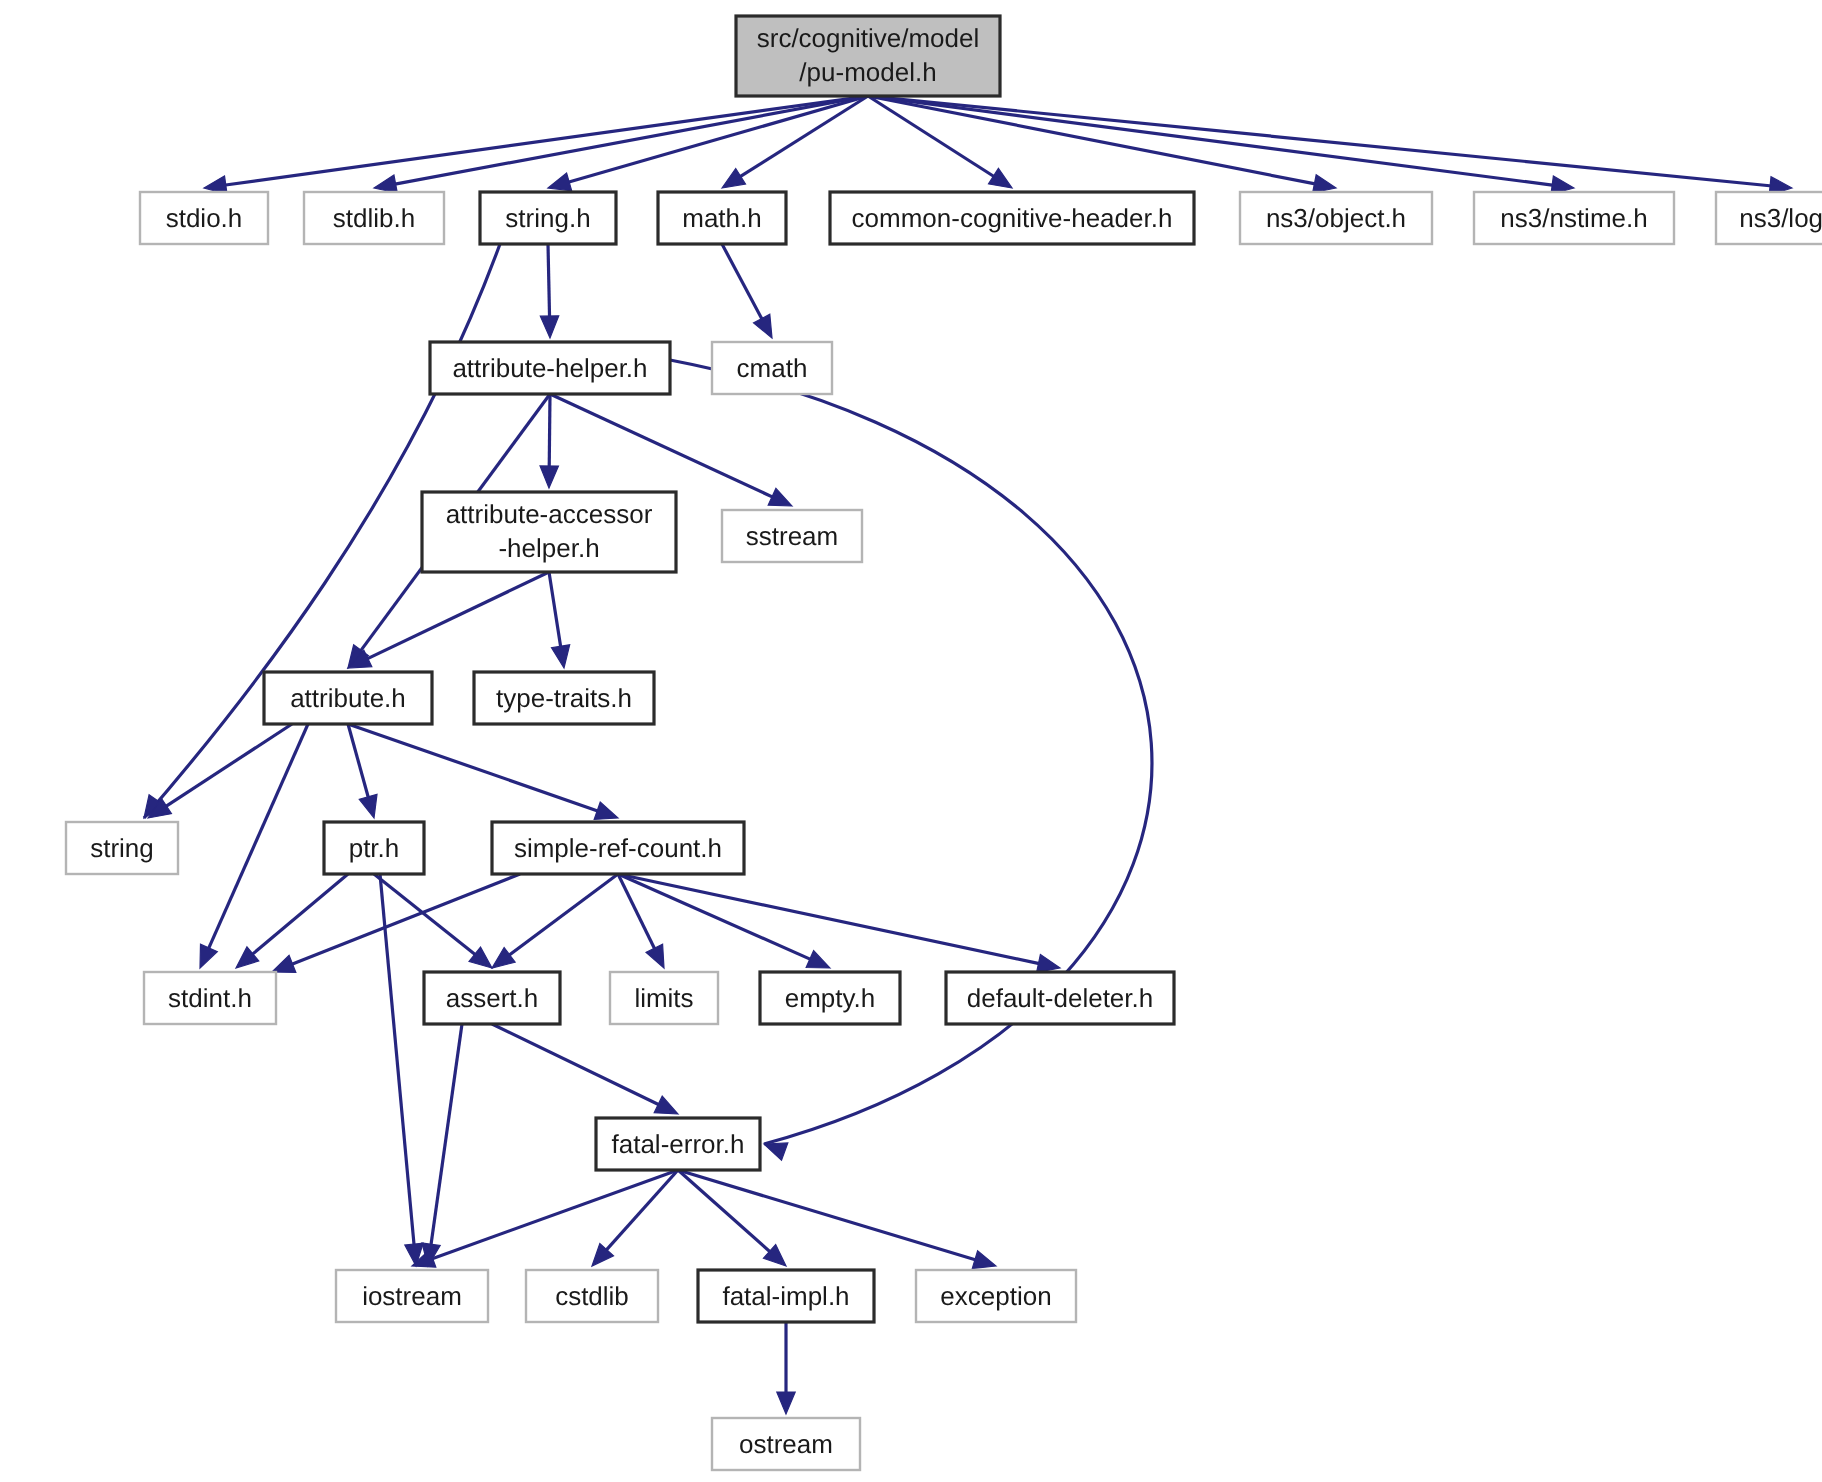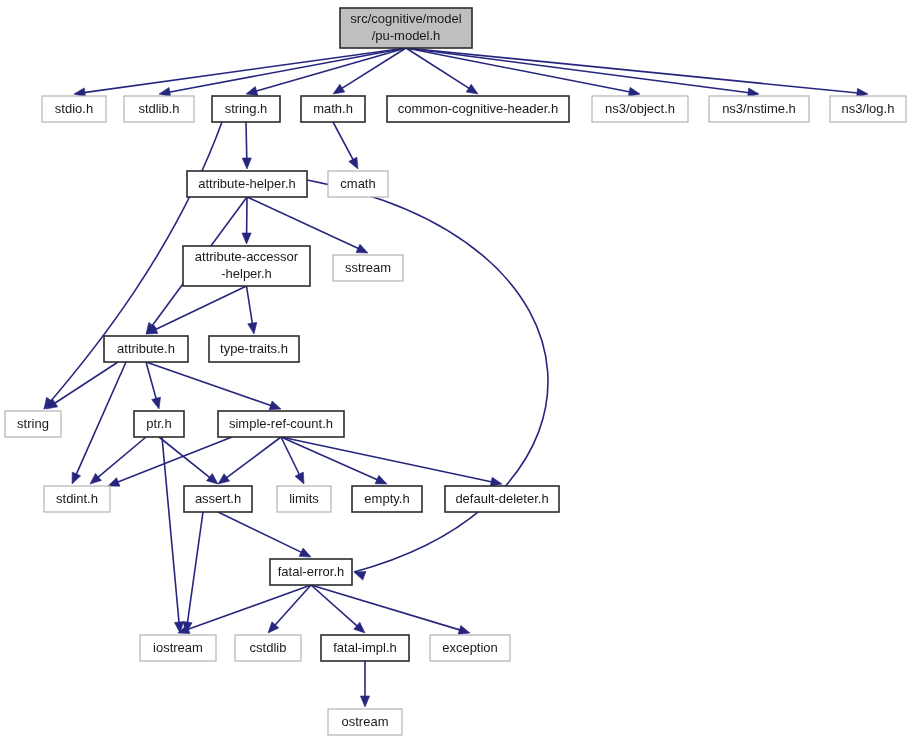--- a/index.html
+++ b/index.html
@@ -11,20 +11,21 @@
   body {
     width: 911px;
     height: 741px;
     font-family: "Liberation Sans", sans-serif;
     overflow: hidden;
   }
   #graph-root {
     position: relative;
     width: 881px;
     height: 741px;
+    margin-left: 28px;
   }
   svg#graph-svg {
     position: absolute;
     left: 0;
     top: 0;
     width: 911px;
     height: 741px;
     display: block;
   }
   .edge-path {

